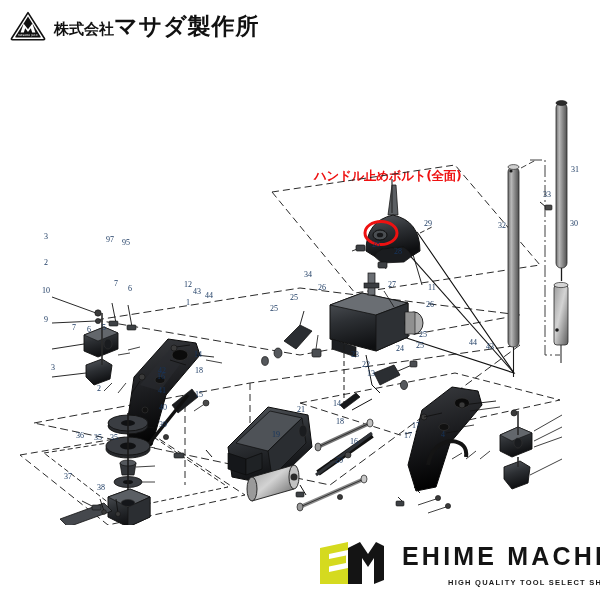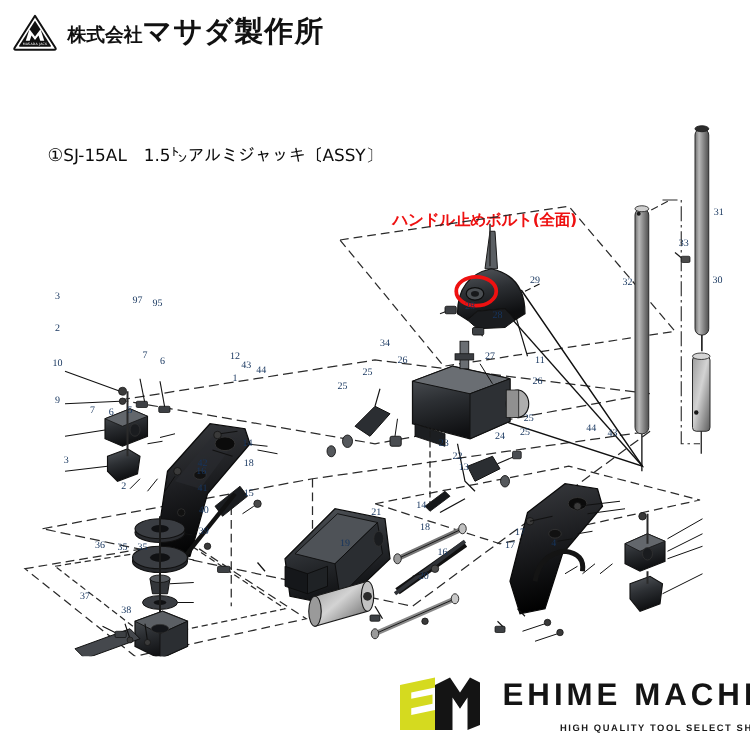--- a/index.html
+++ b/index.html
@@ -154,23 +154,20 @@
         <path d="M18 5.6 L30.6 25.4 Q31.2 26.4 30 26.4 L6 26.4 Q4.8 26.4 5.4 25.4 Z" fill="#111111"></path>
         <path d="M10.6 21.6 L13.6 12.4 L18 18.2 L22.4 12.4 L25.4 21.6 L22.2 21.6 L20.8 17.3 L18 20.9 L15.2 17.3 L13.8 21.6 Z" fill="#ffffff"></path>
         <text x="18" y="25.4" text-anchor="middle" font-family="DejaVu Sans, sans-serif" font-size="2.6" fill="#ffffff" letter-spacing="0.15">MASADA JACK</text>
       </svg>
     </div>
     <div class="brand-name">
       <span class="kk">株式会社</span><span class="bigname">マサダ製作所</span>
     </div>
   </div>
 
-  <div class="doc-title">
-    <span class="circnum">①</span><span>SJ-15AL　1.5㌧アルミジャッキ〔ASSY〕</span>
-  </div>
 
   <div class="red-note">ハンドル止めボルト(全面)</div>
 
   <svg id="diagram" viewBox="0 0 600 470" xmlns="http://www.w3.org/2000/svg">
 
     <defs>
       <linearGradient id="metalV" x1="0" y1="0" x2="1" y2="0">
         <stop offset="0" stop-color="#6e6e6e"></stop>
         <stop offset="0.3" stop-color="#b9b9b9"></stop>
         <stop offset="0.6" stop-color="#8a8a8a"></stop>

